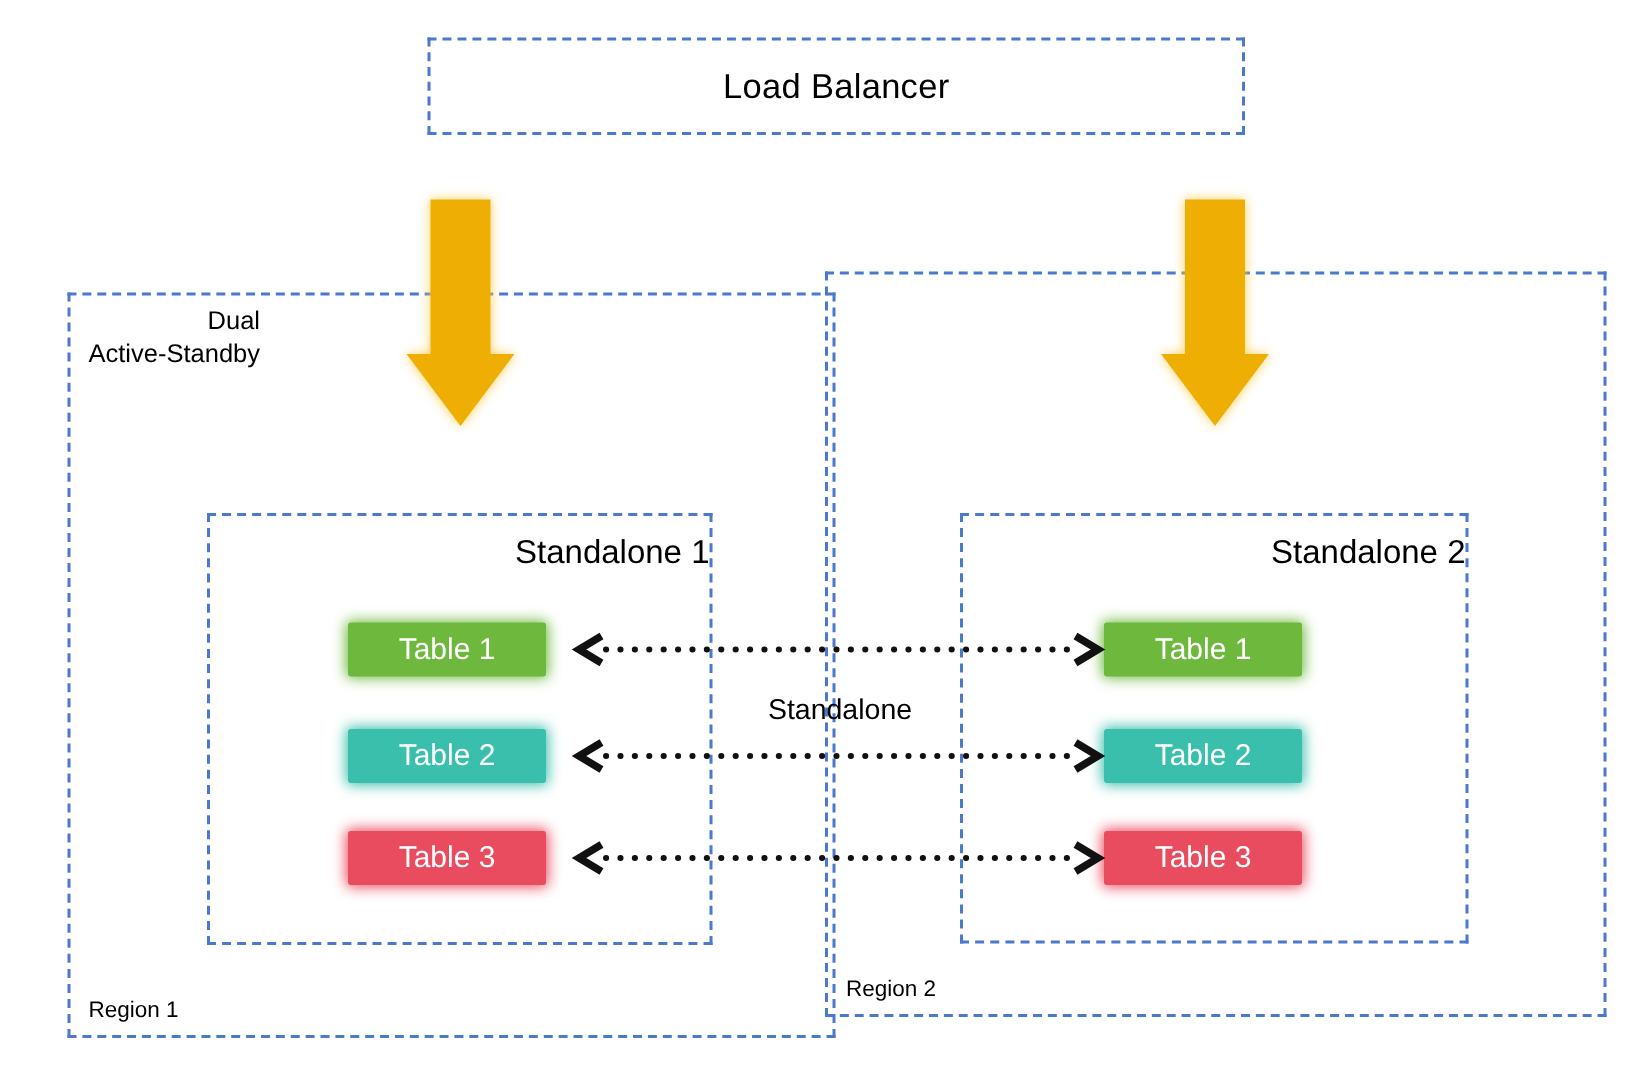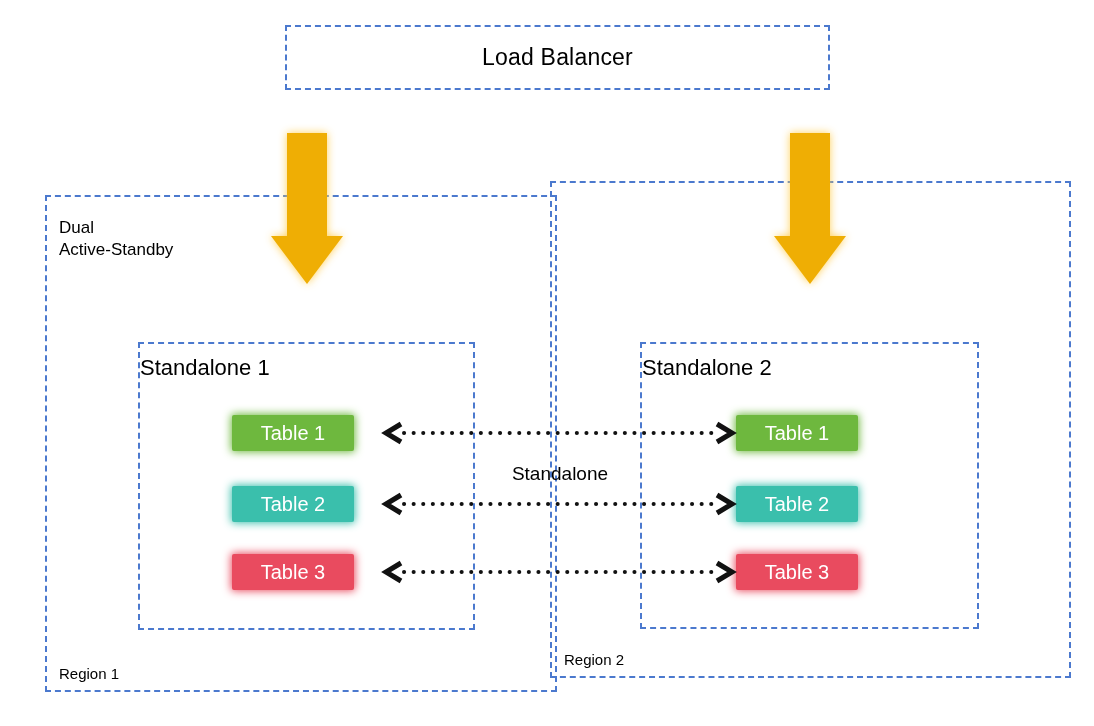--- a/index.html
+++ b/index.html
@@ -22,33 +22,33 @@
     display:flex; align-items:center; justify-content:center;
   }
   .lb-label { font-size:23px; letter-spacing:0.2px; }
   .region-1 { left:45px;  top:195px; width:512px; height:497px; }
   .region-2 { left:550px; top:181px; width:521px; height:497px; }
   .region-label {
     position:absolute; left:12px; bottom:8px;
     font-size:15px;
   }
   .cluster-label {
-    position:absolute; left:12px; top:20px;
-    font-size:17px; line-height:22px;
+    position:absolute; left:12px; top:6px;
+    font-size:17px; line-height:22px;text-align:right;
   }
   .cluster-label span { display:block; }
   .standalone-1 { left:138px; top:342px; width:337px; height:288px; }
   .standalone-2 { left:640px; top:342px; width:339px; height:287px; }
   .standalone-title {
     position:absolute; left:0; right:0; top:11px;
-    text-align:left; font-size:22px;
+    text-align:right; font-size:22px;
   }
   .table-box {
     position:absolute;
-    width:122px; height:36px;
+    width:132px; height:36px;
     background-color:currentColor;       
     box-shadow:0 0 9px 1px;              
     border-radius:2px;
     display:flex; align-items:center; justify-content:center;
   }
   .table-box .tlabel { color:#ffffff; font-size:20px; }
   .tbl-left  { left:232px; }
   .tbl-right { left:736px; }
   .row-1 { top:415px; }
   .row-2 { top:486px; }

